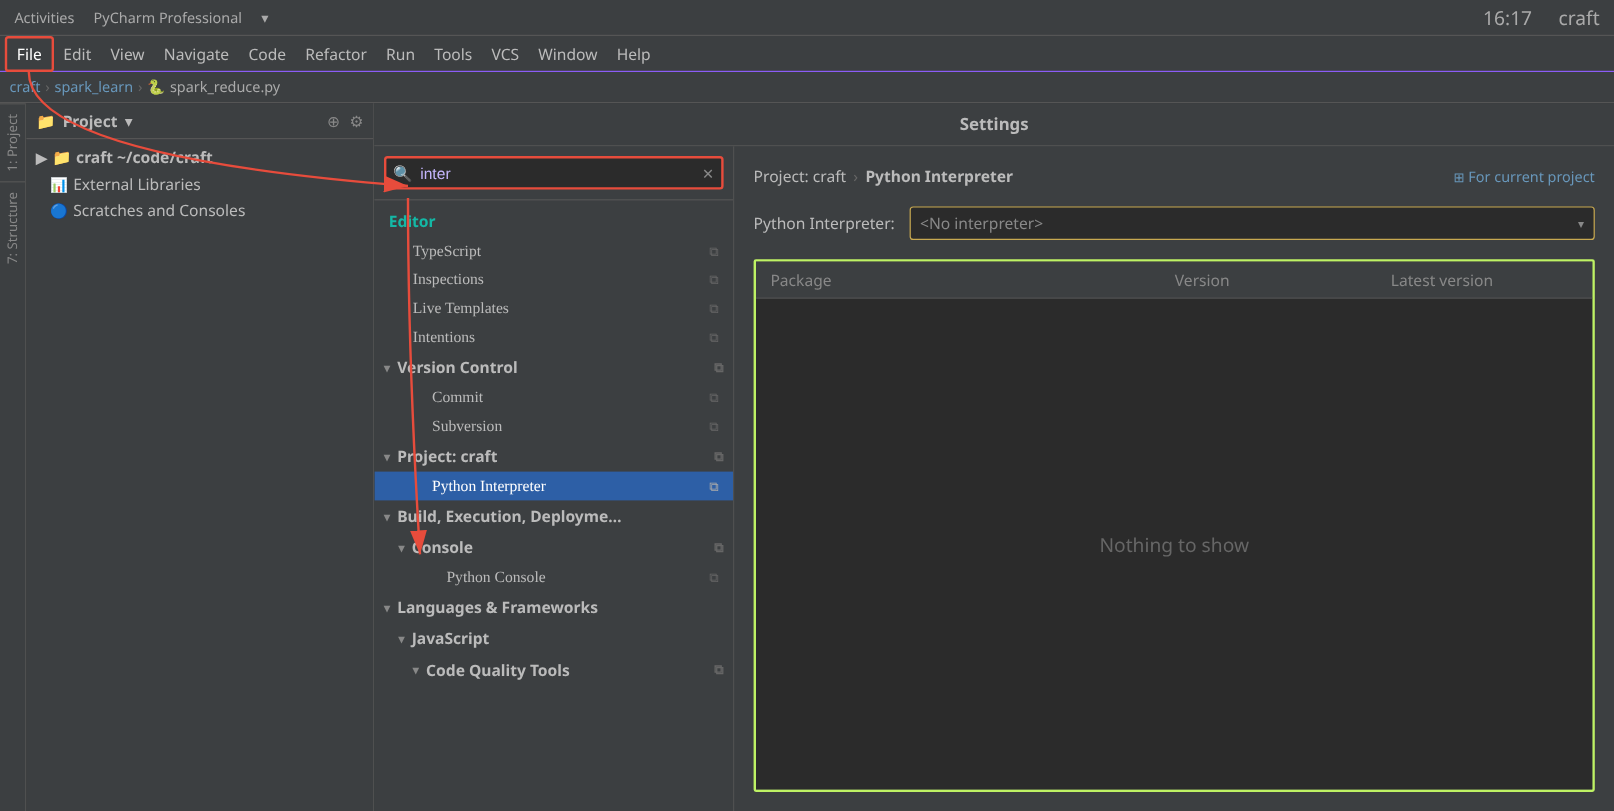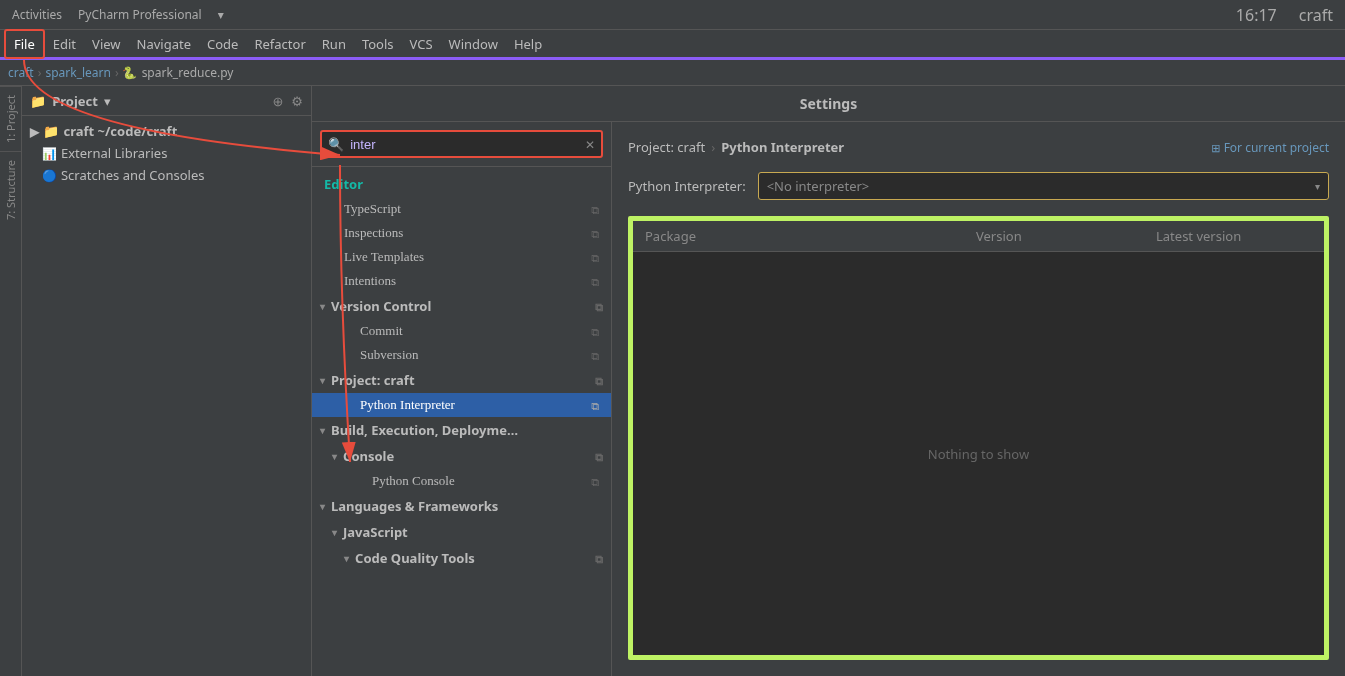--- a/index.html
+++ b/index.html
@@ -37,21 +37,21 @@
       font-size: 16px;
     }
 
     
     .menu-bar {
       height: 30px;
       background: #3c3f41;
       display: flex;
       align-items: center;
       padding: 0 4px;
-      border-bottom: 3px solid #8b5cf6;
+      border-bottom: 1px solid #8b5cf6;
     }
     .menu-item {
       padding: 4px 8px;
       cursor: pointer;
       color: #bbbbbb;
       font-size: 13px;
       border-radius: 3px;
     }
 
     
@@ -297,21 +297,21 @@
       font-size: 13px;
       border-radius: 3px;
       cursor: pointer;
       display: flex;
       align-items: center;
       justify-content: space-between;
     }
 
     .packages-table {
       flex: 1;
-      border: 5px solid #bef264;
+      border: 2px solid #bef264;
       border-radius: 2px;
       overflow: hidden;
       display: flex;
       flex-direction: column;
     }
     .table-header {
       display: flex;
       background: #3c3f41;
       border-bottom: 1px solid #555;
       padding: 6px 0;
@@ -327,21 +327,21 @@
 
     .table-body {
       flex: 1;
       background: #2b2b2b;
       display: flex;
       align-items: center;
       justify-content: center;
     }
     .nothing-to-show {
       color: #666;
-      font-size: 13px;
+      font-size: 16px;
     }
 
     
     .red-border {
       border: 2px solid #e74c3c !important;
     }
 
     
     .dropdown-arrow { font-size: 10px; color: #888; }
   </style>

